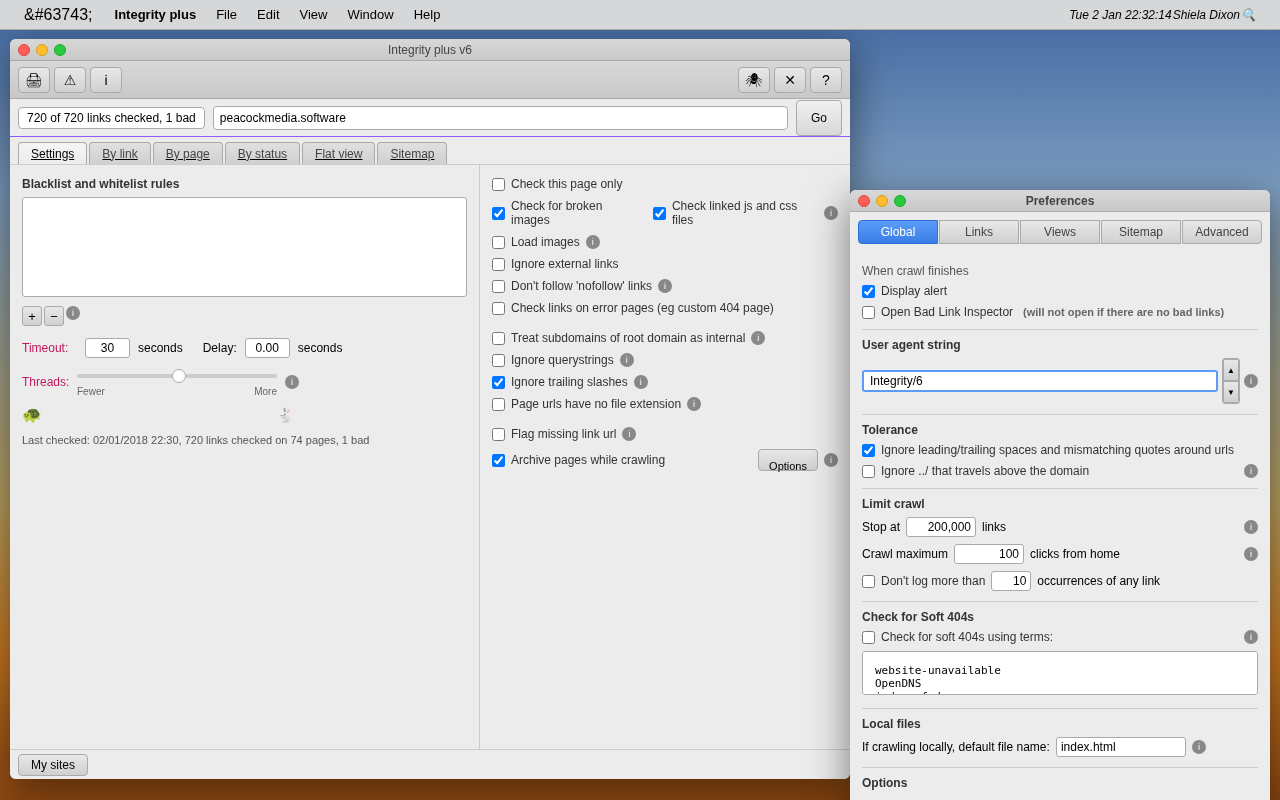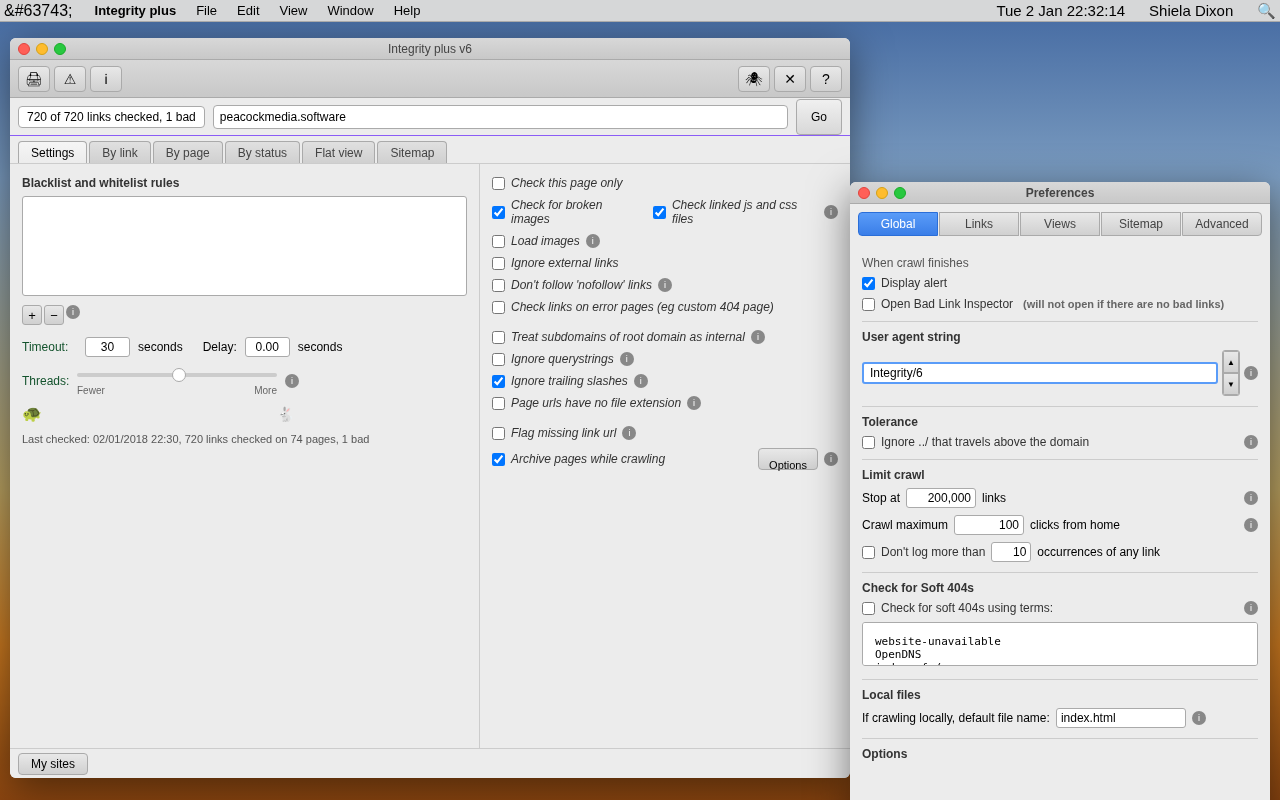--- a/index.html
+++ b/index.html
@@ -8,49 +8,49 @@
       font-size: 12px;
       background: #6b7c8a;
       width: 1280px;
       height: 800px;
       overflow: hidden;
       position: relative;
     }
 
     
     .menubar {
-      height: 22px;
+      height: 30px;
       background: rgba(220,220,220,0.95);
       display: flex;
       align-items: center;
-      padding: 0 4px;
+      padding: 0 24px;
       font-size: 13px;
       border-bottom: 1px solid #aaa;
       position: relative;
       z-index: 100;
     }
     .menubar-left { display: flex; align-items: center; gap: 12px; }
-    .menubar-right { margin-left: auto; display: flex; align-items: center; gap: 24px; font-size: 15px; }
+    .menubar-right { margin-left: auto; display: flex; align-items: center; gap: 1px; font-size: 12px; font-style: italic; }
     .apple-logo { font-size: 16px; margin-right: 6px; }
     .menu-item { cursor: pointer; padding: 0 4px; }
     .menu-item.bold { font-weight: 700; }
 
     
     .desktop {
       width: 1280px;
       height: 778px;
       background: linear-gradient(180deg, #4a6fa5 0%, #7a9bbf 20%, #b8a060 60%, #c87820 80%, #8b4510 100%);
       position: relative;
       overflow: hidden;
     }
 
     
     .main-window {
       position: absolute;
-      top: 16px;
+      top: 9px;
       left: 10px;
       width: 840px;
       height: 740px;
       background: #ececec;
       border-radius: 6px;
       box-shadow: 0 10px 40px rgba(0,0,0,0.5);
       overflow: hidden;
     }
 
     .window-titlebar {
@@ -137,20 +137,21 @@
 
     
     .tabs-bar {
       height: 28px;
       background: #ececec;
       border-bottom: 1px solid #ccc;
       display: flex;
       align-items: flex-end;
       padding: 0 8px;
       gap: 2px;
+      text-decoration: underline;
     }
     .tab-btn {
       height: 22px;
       padding: 0 12px;
       background: linear-gradient(180deg, #e0e0e0, #d0d0d0);
       border: 1px solid #aaa;
       border-bottom: none;
       border-radius: 4px 4px 0 0;
       cursor: pointer;
       font-size: 12px;
@@ -206,21 +207,21 @@
       width: 20px; height: 20px;
       background: linear-gradient(180deg, #e8e8e8, #d0d0d0);
       border: 1px solid #aaa;
       border-radius: 3px;
       cursor: pointer;
       display: flex; align-items: center; justify-content: center;
       font-size: 13px; line-height: 1;
     }
 
     .row { display: flex; align-items: center; gap: 8px; margin-bottom: 8px; }
-    .label { color: #14532d; min-width: 55px; }
+    .label { color: #be185d; min-width: 55px; }
     .num-input {
       width: 45px; height: 20px;
       border: 1px solid #aaa; border-radius: 3px;
       text-align: center; font-size: 12px;
       background: white;
     }
 
     .threads-row {
       display: flex; align-items: center; margin-bottom: 8px;
     }
@@ -251,21 +252,21 @@
     .last-checked {
       font-size: 11px; color: #555; margin-top: 10px;
     }
 
     
     .check-row {
       display: flex; align-items: center; gap: 6px;
       margin-bottom: 8px;
     }
     .check-row input[type=checkbox] { cursor: pointer; }
-    .check-row label { color: #333; cursor: pointer; font-style: italic; }
+    .check-row label { color: #333; cursor: pointer; }
 
     .options-btn {
       height: 22px; padding: 10px 10px;
       background: linear-gradient(180deg, #e8e8e8, #d0d0d0);
       border: 1px solid #aaa; border-radius: 4px;
       cursor: pointer; font-size: 11px;
       margin-left: auto;
     }
 
     
@@ -646,20 +647,24 @@
         <div style="display:flex; flex-direction:column; border:1px solid #aaa; border-radius:3px; overflow:hidden;">
           <button class="stepper-btn">▲</button>
           <button class="stepper-btn">▼</button>
         </div>
         <span class="info-circle">i</span>
       </div>
 
       
       <div class="section-header">Tolerance</div>
       <div class="prefs-row">
+        <input type="checkbox" id="ignore_spaces" checked="" style="">
+        <label for="ignore_spaces">Ignore leading/trailing spaces and mismatching quotes around urls</label>
+      </div>
+      <div class="prefs-row">
         <input type="checkbox" id="ignore_above" style="">
         <label for="ignore_above">Ignore ../ that travels above the domain</label>
         <span class="info-circle" style="margin-left:auto">i</span>
       </div>
 
       
       <div class="section-header">Limit crawl</div>
       <div class="prefs-row">
         <span>Stop at</span>
         <input type="text" class="num-field" value="200,000" style="">

